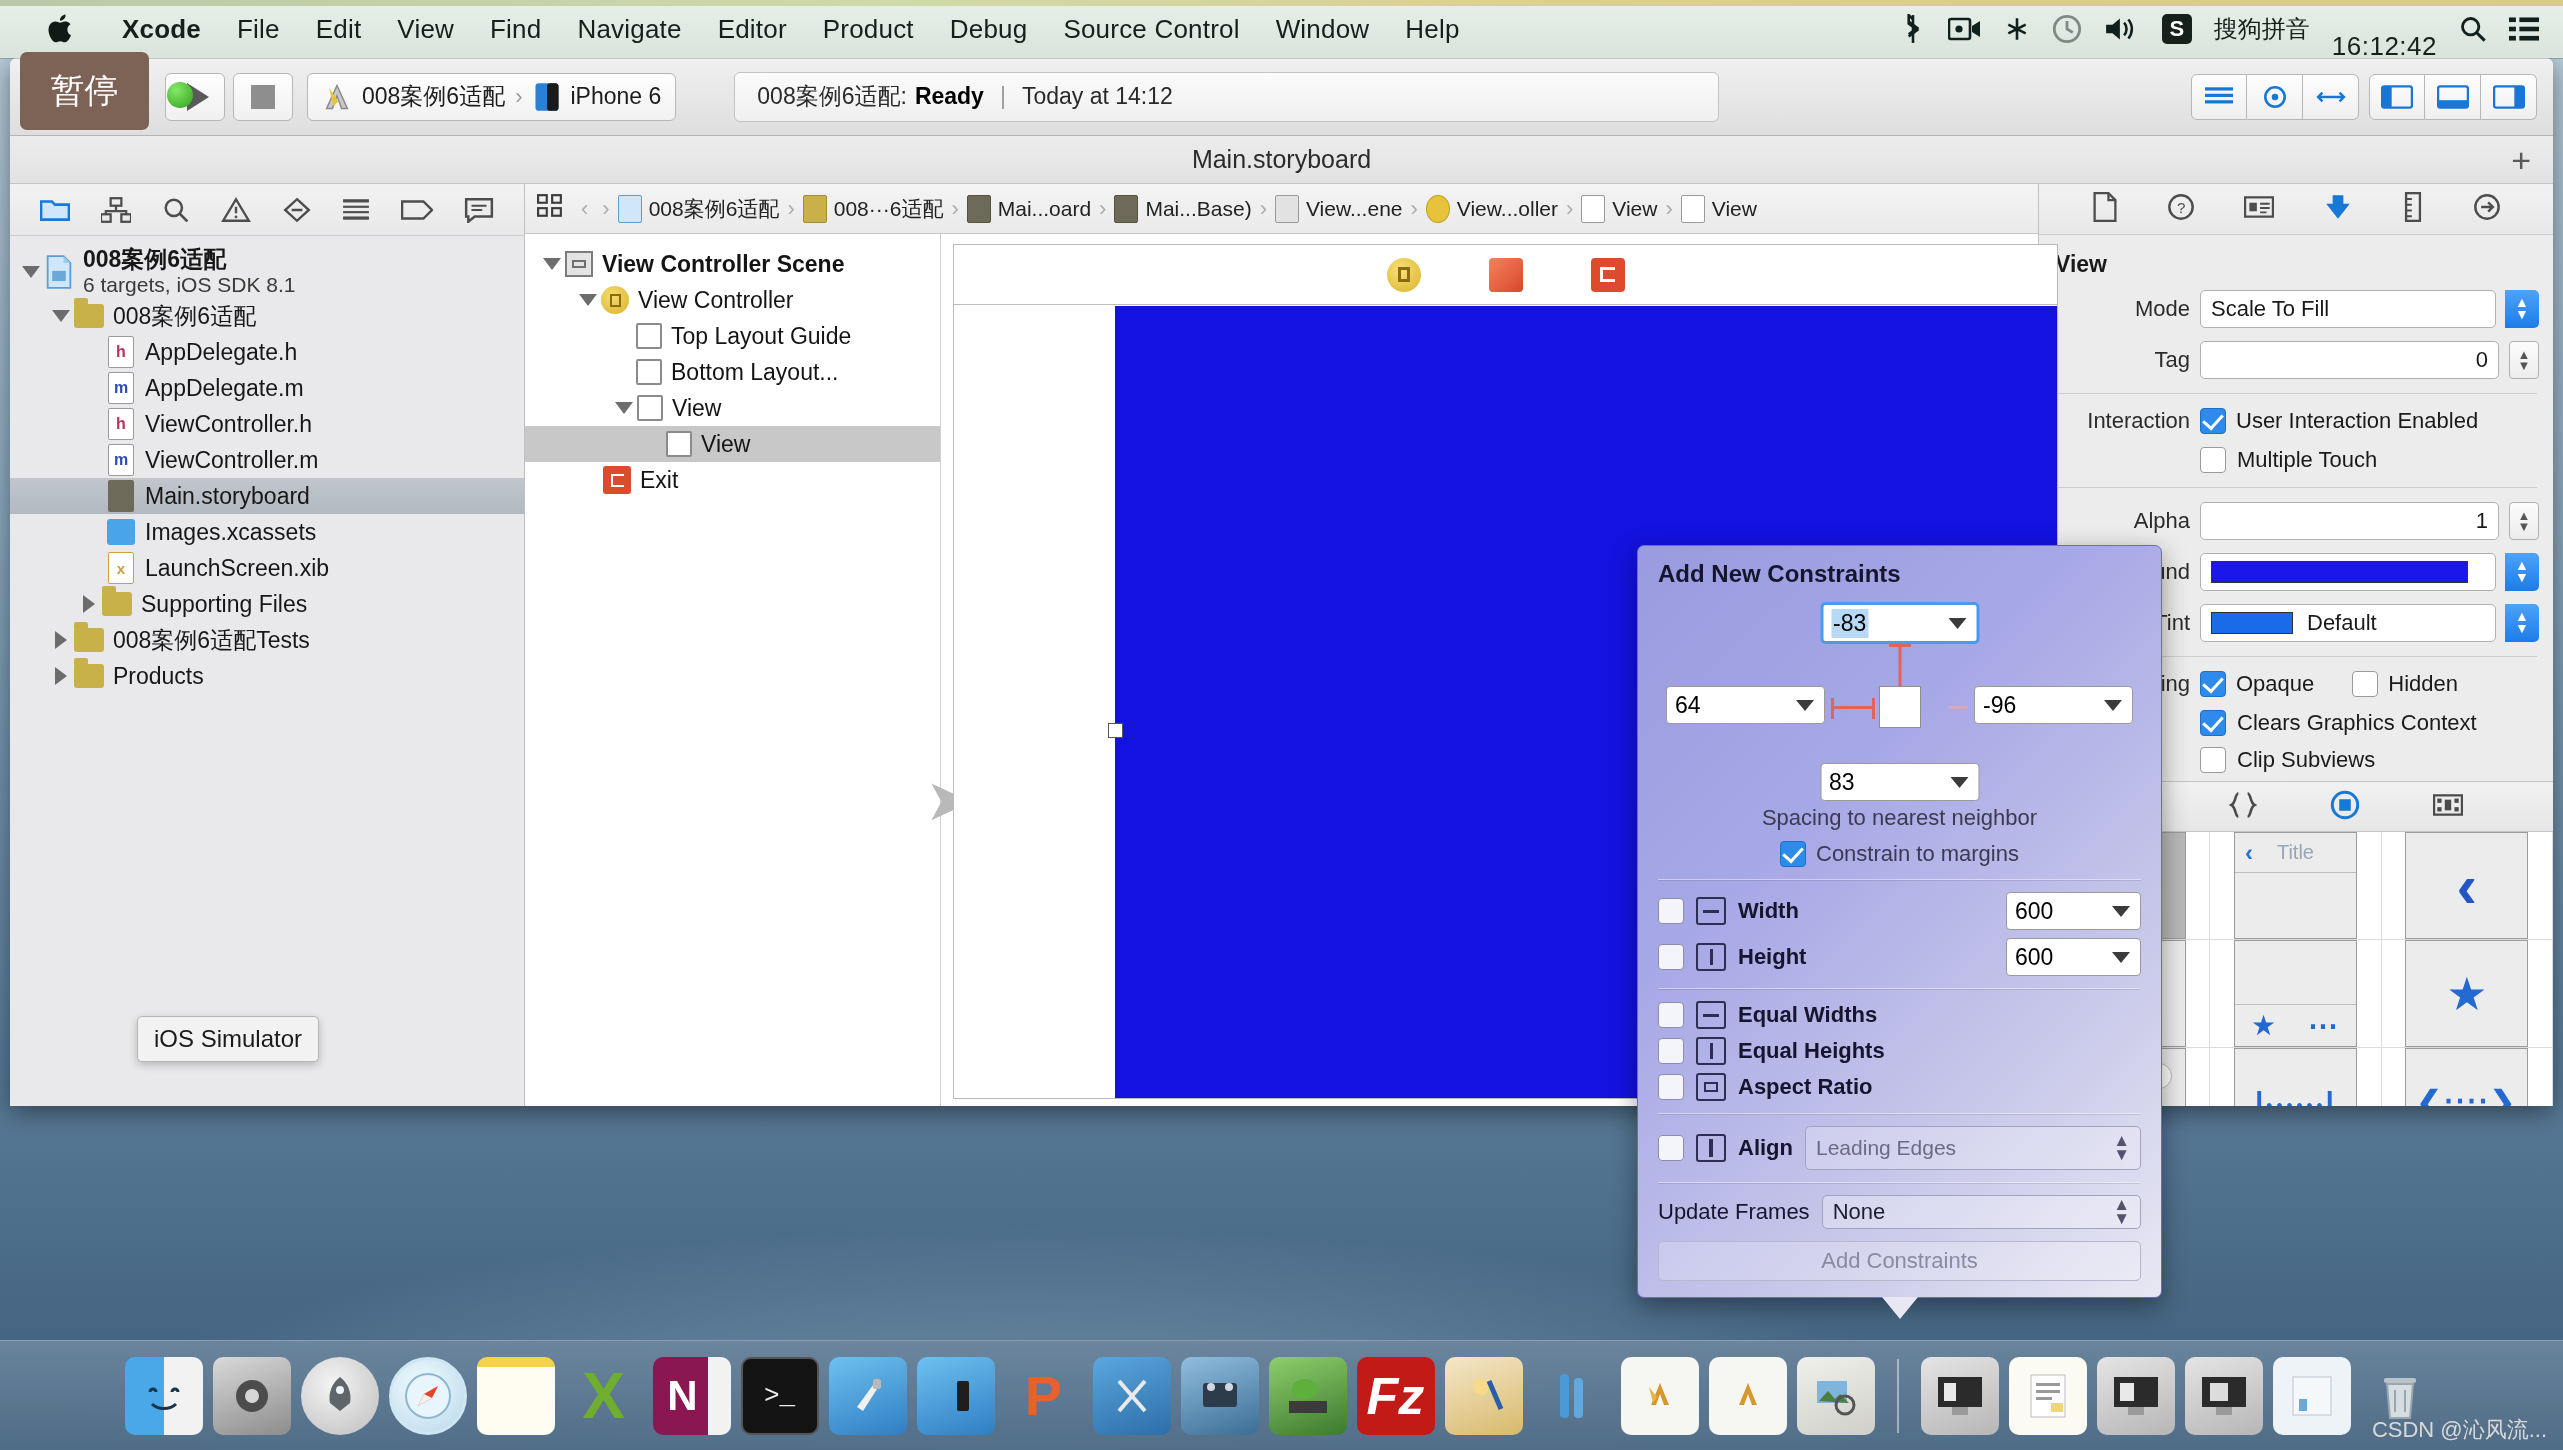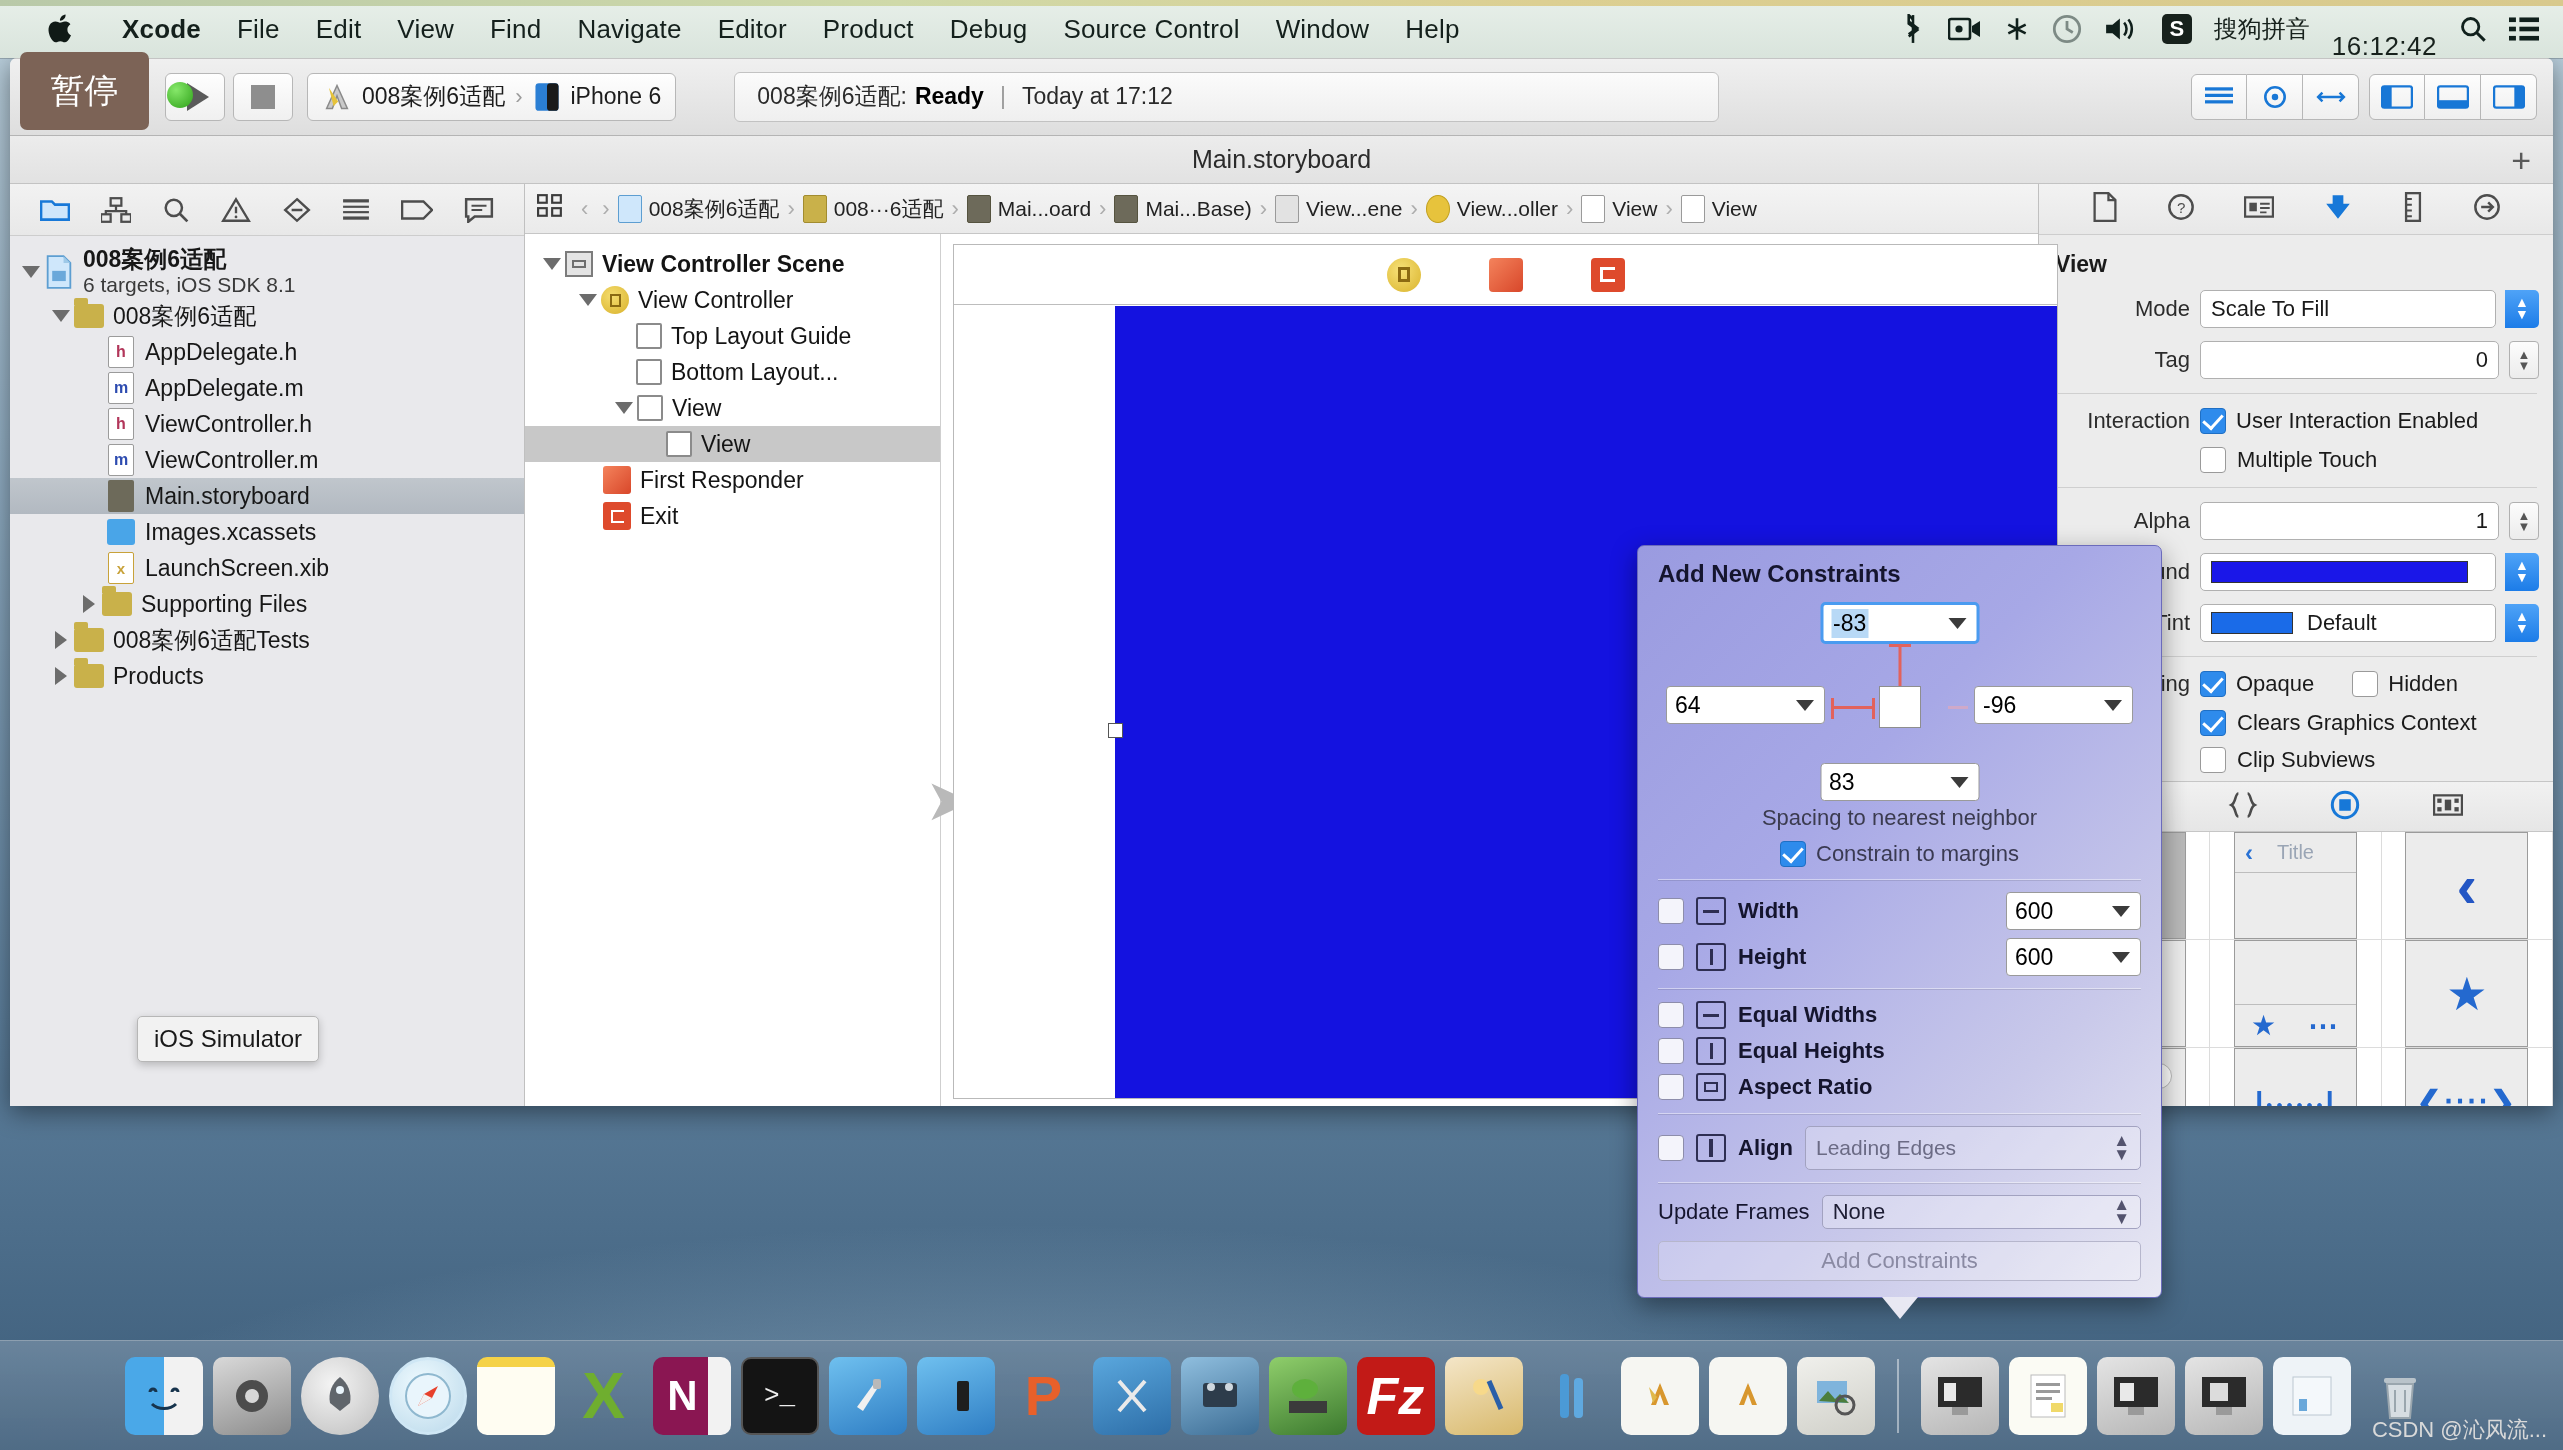--- a/index.html
+++ b/index.html
@@ -394,21 +394,21 @@
         <svg width="28" height="30" viewBox="0 0 24 26">
             <rect x="2" y="1" width="20" height="24" rx="3" fill="#2b7fd4"></rect>
             <rect x="12" y="1" width="10" height="24" rx="3" fill="#1a1a1a"></rect>
           </svg>
         <span class="lbl">iPhone 6</span>
       </div>
       <div class="statusbox">
         <span>008案例6适配:</span>
         <b>Ready</b>
         <span class="pipe">|</span>
-        <span>Today at 17:12</span>
+        <span>Today at 14:12</span>
       </div>
       <div class="tb-right">
         <div class="grp">
           <div class="tb-sq">
             <svg width="28" height="22" viewBox="0 0 26 20">
                 <g fill="#1877d6">
                   <rect x="0" y="1" width="26" height="3"></rect>
                   <rect x="0" y="7" width="26" height="3"></rect>
                   <rect x="0" y="13" width="26" height="3"></rect>
                 </g>
@@ -725,24 +725,20 @@
                   <span class="arrow"></span>
                 </span>
               <span class="obox"></span>
               <span>View</span>
             </div>
             <div class="orow sel" style="padding-left:141px">
               <span class="obox"></span>
               <span>View</span>
             </div>
             <div class="orow" style="padding-left:78px">
-              <span class="ocube"></span>
-              <span>First Responder</span>
-            </div>
-            <div class="orow" style="padding-left:78px">
               <span class="oexit">
                   <i></i>
                 </span>
               <span>Exit</span>
             </div>
           </div>
 
           <div class="canvas">
             <div class="canvas-arrow">➤</div>
             <div class="device">

